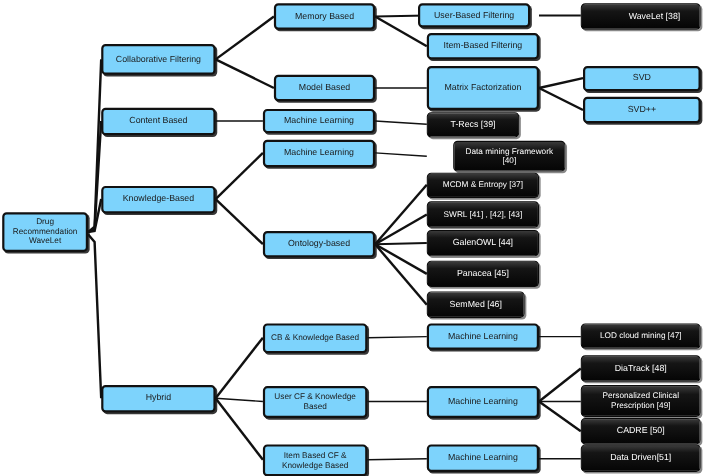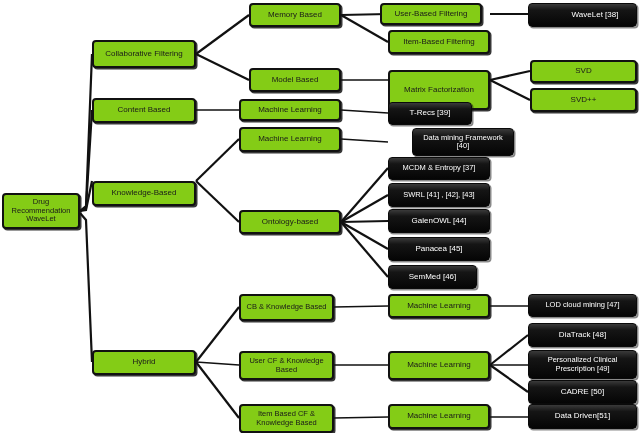--- a/index.html
+++ b/index.html
@@ -28,21 +28,21 @@
     display: flex;
     align-items: center;
     justify-content: center;
     text-align: center;
     border-radius: 4px;
     line-height: 1.12;
     z-index: 2;
     padding: 1px 3px;
   }
   .node.light {
-    background: #84cc16;
+    background: #7dd3fc;
     border: 2px solid #111111;
     color: #1a1a1a;
     box-shadow: 1.5px 1.5px 0 rgba(20,20,20,0.85);
   }
   .node.dark {
     background: linear-gradient(180deg, #3a3a3a 0%, #151515 28%, #050505 100%);
     border: 1px solid #0a0a0a;
     color: #ffffff;
     box-shadow: 1.5px 1.5px 0 rgba(20,20,20,0.5);
   }
@@ -93,21 +93,21 @@
   <div id="node-layer">
       <div class="node light" style="left: 2px; top: 193px; width: 78px; height: 36px; font-size: 7.5px;">
         <span>Drug Recommendation WaveLet</span>
       </div>
       <div class="node light" style="left: 92px; top: 40px; width: 104px; height: 28px; font-size: 8px;">
         <span>Collaborative Filtering</span>
       </div>
       <div class="node light" style="left: 92px; top: 98px; width: 104px; height: 25px; font-size: 8px;">
         <span>Content Based</span>
       </div>
-      <div class="node light" style="left: 92px; top: 181px; width: 104px; height: 25px; font-size: 8px; justify-content: center;">
+      <div class="node light" style="left: 92px; top: 169px; width: 104px; height: 25px; font-size: 8px; justify-content: center;">
         <span>Knowledge-Based</span>
       </div>
       <div class="node light" style="left: 92px; top: 350px; width: 104px; height: 25px; font-size: 8px;">
         <span>Hybrid</span>
       </div>
       <div class="node light" style="left: 249px; top: 3px; width: 92px; height: 24px; font-size: 8px;">
         <span>Memory Based</span>
       </div>
       <div class="node light" style="left: 249px; top: 68px; width: 92px; height: 24px; font-size: 8px;">
         <span>Model Based</span>
@@ -129,21 +129,21 @@
       </div>
       <div class="node light" style="left: 239px; top: 404px; width: 95px; height: 29px; font-size: 7.5px;">
         <span>Item Based CF &amp; Knowledge Based</span>
       </div>
       <div class="node light" style="left: 380px; top: 3px; width: 102px; height: 22px; font-size: 8px;">
         <span>User-Based Filtering</span>
       </div>
       <div class="node light" style="left: 388px; top: 30px; width: 102px; height: 24px; font-size: 8px;">
         <span>Item-Based Filtering</span>
       </div>
-      <div class="node light" style="left: 388px; top: 70px; width: 102px; height: 40px; font-size: 8px;">
+      <div class="node light" style="left: 388px; top: 60px; width: 102px; height: 40px; font-size: 8px;">
         <span>Matrix Factorization</span>
       </div>
       <div class="node light" style="left: 388px; top: 294px; width: 102px; height: 24px; font-size: 8px;">
         <span>Machine Learning</span>
       </div>
       <div class="node light" style="left: 388px; top: 351px; width: 102px; height: 29px; font-size: 8px;">
         <span>Machine Learning</span>
       </div>
       <div class="node light" style="left: 388px; top: 404px; width: 102px; height: 25px; font-size: 8px;">
         <span>Machine Learning</span>

